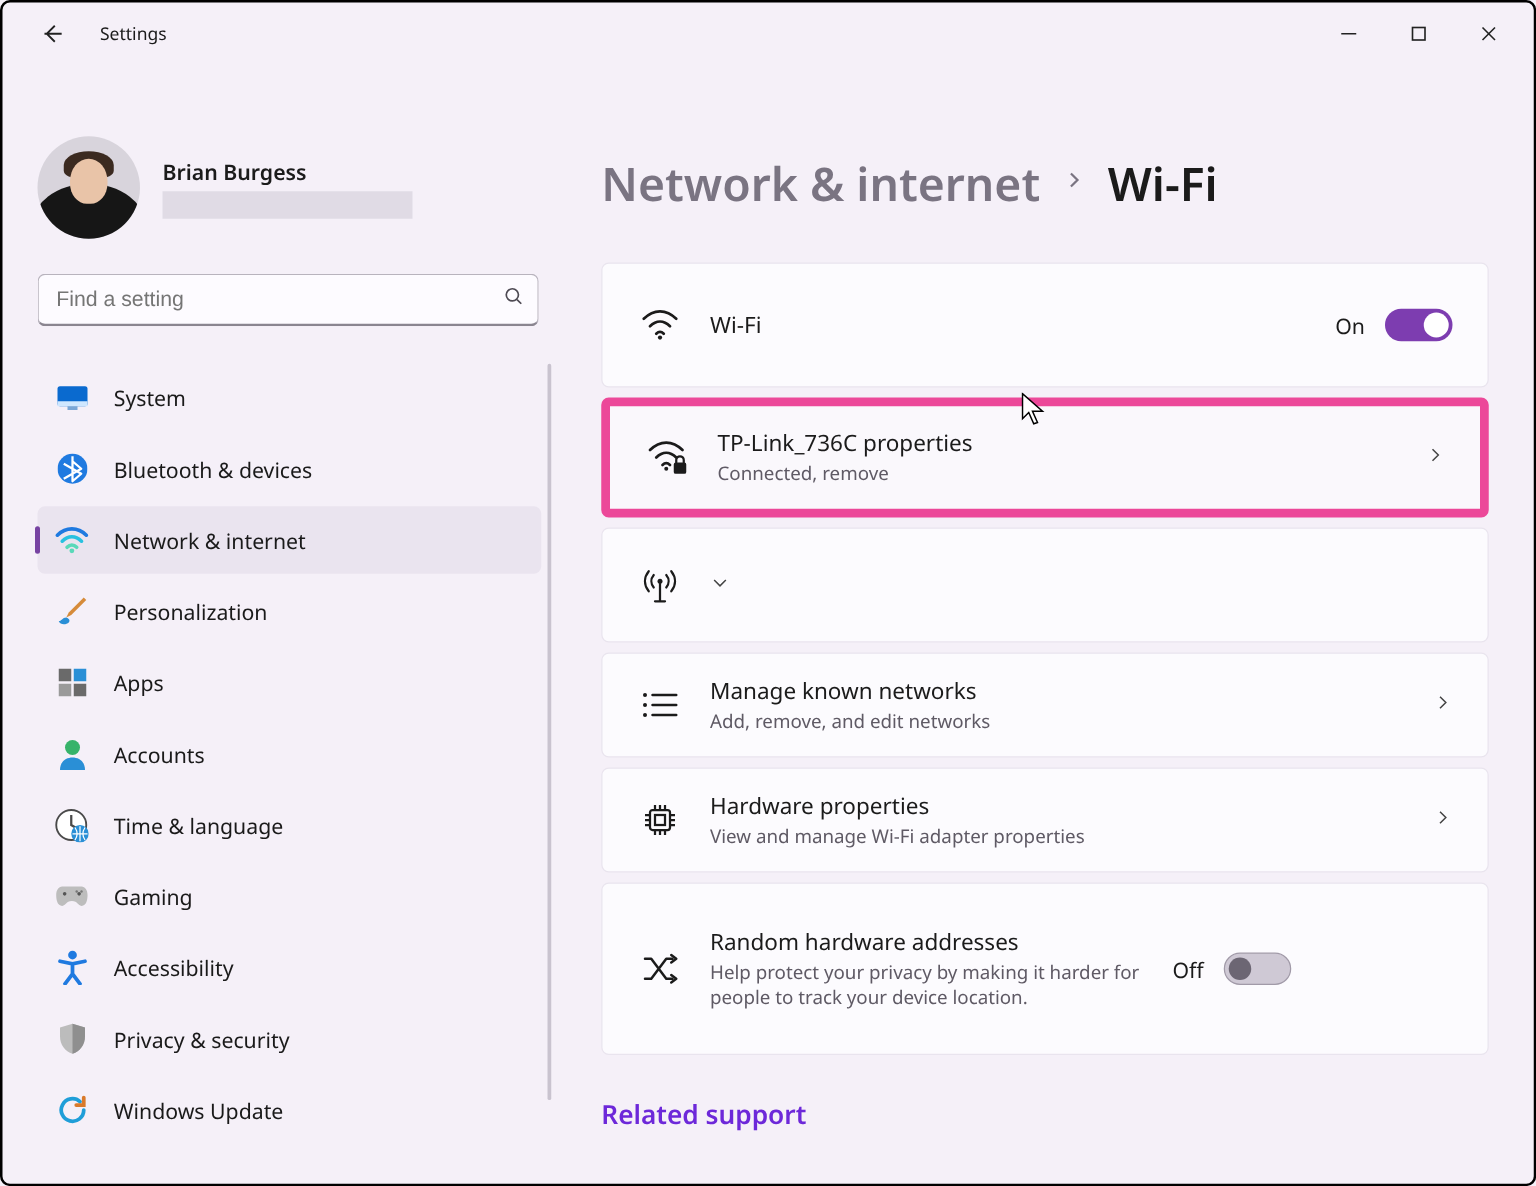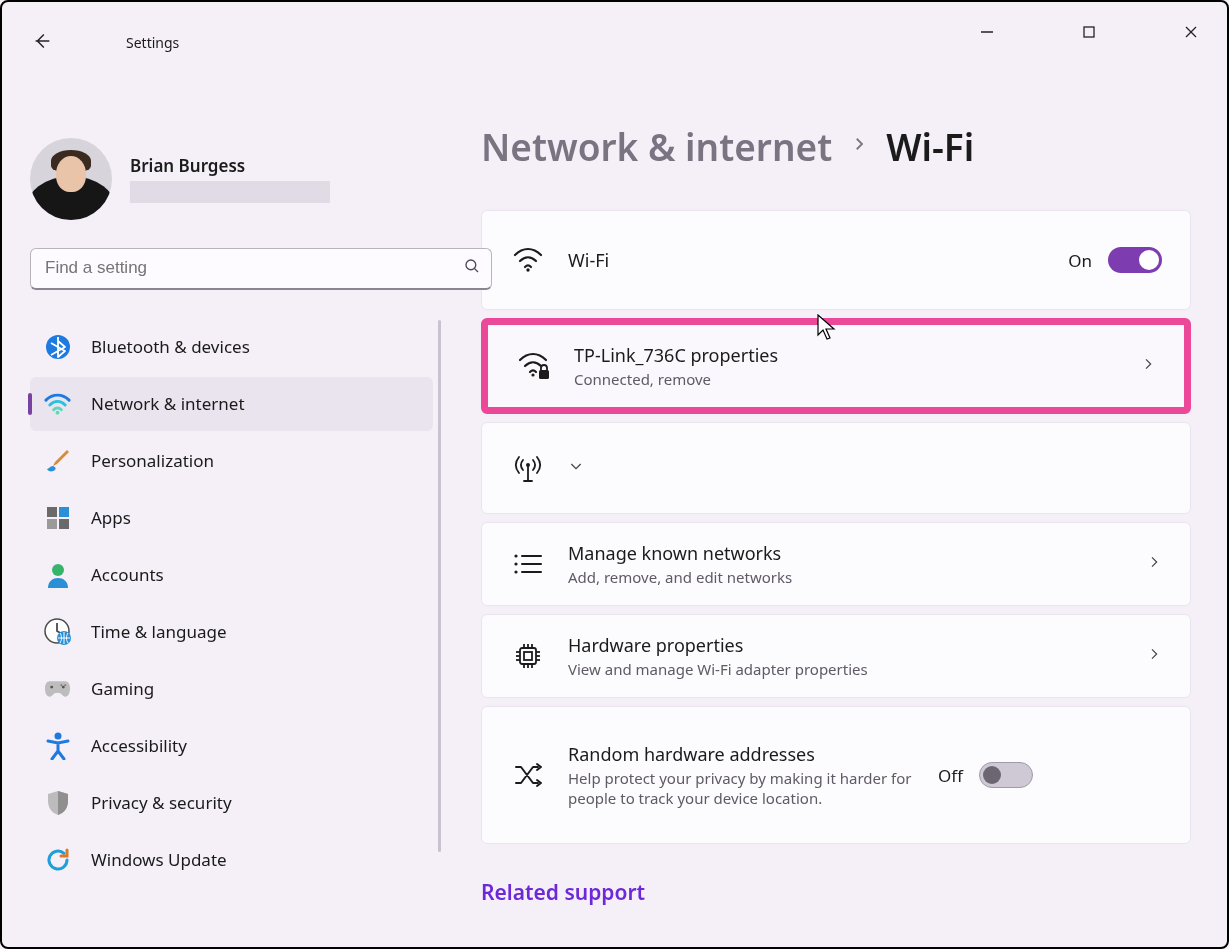--- a/index.html
+++ b/index.html
@@ -9,24 +9,23 @@
       width: 1229px;
       height: 949px;
       overflow: hidden;
       position: relative;
       border: 2px solid #000;
       border-radius: 8px;
     }
     
     .titlebar {
       display: flex;
-      align-items: flex-end;
+      align-items: center;
       height: 50px;
       padding: 0 8px 0 20px;
-      gap: 46px;
     }
     .titlebar .back {
       width: 40px;
       display:flex; align-items:center; justify-content:center;
       cursor: pointer;
     }
     .titlebar .title {
       margin-left: 18px;
       font-size: 14px;
       color: #1a1a1a;
@@ -82,21 +81,21 @@
 
     .search-wrap {
       display:flex; align-items:center;
       border:1px solid #b8b3bd;
       border-bottom:2px solid #8a8590;
       border-radius:6px;
       background:#fdfbff;
       height:42px;
       padding: 0 10px 0 14px;
       margin-bottom: 30px;
-      width: 462px;
+      width: 401px;
     }
     .search-wrap input {
       flex:1; border:none; outline:none; background:transparent;
       font-size: 17px; color:#4e4a53;
     }
 
     .nav-scroll {
       position:relative;
     }
     .nav-scroll::after {
@@ -265,20 +264,30 @@
       <span>
         <svg width="18" height="18" viewBox="0 0 24 24" fill="none" stroke="#4e4a53" stroke-width="1.8">
             <circle cx="10.5" cy="10.5" r="6.5"></circle>
             <line x1="15.5" y1="15.5" x2="20" y2="20"></line>
           </svg>
       </span>
     </div>
 
     <div class="nav-scroll">
 
+      <div class="nav-item">
+        <span class="nav-icon">
+          <svg width="26" height="20" viewBox="0 0 26 20">
+              <rect x="1" y="1" width="24" height="16" rx="2" fill="#0a6acf"></rect>
+              <rect x="1" y="13" width="24" height="4" rx="0" fill="#cfe7ff"></rect>
+              <rect x="9" y="17" width="8" height="3" fill="#7aa6d6"></rect>
+            </svg>
+        </span>
+        <span class="nav-label">System</span>
+      </div>
 
       <div class="nav-item">
         <span class="nav-icon">
           <svg width="24" height="26" viewBox="0 0 24 26">
               <circle cx="12" cy="13" r="12" fill="#1f7ae0"></circle>
               <path d="M12 3v20l7-6-14-8m0 12l14-8-7-6" fill="none" stroke="#fff" stroke-width="1.8" stroke-linejoin="round"></path>
             </svg>
         </span>
         <span class="nav-label">Bluetooth &amp; devices</span>
       </div>

